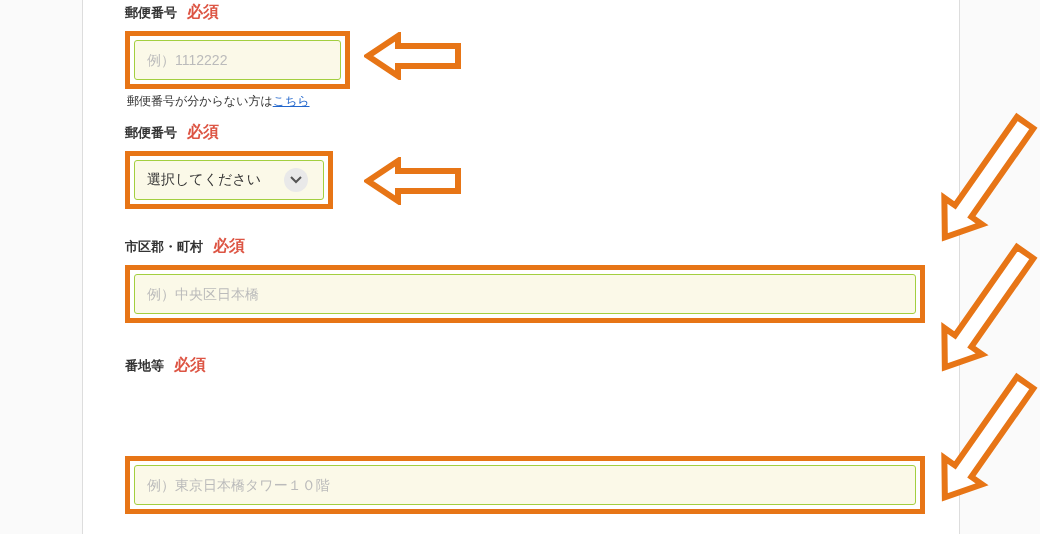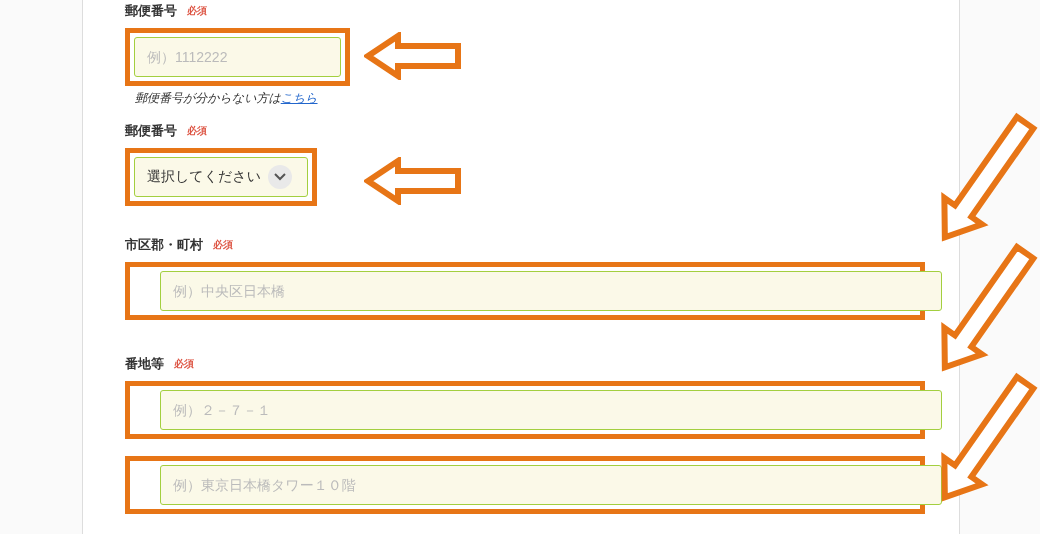--- a/index.html
+++ b/index.html
@@ -32,21 +32,21 @@
     display: flex;
     align-items: center;
     gap: 10px;
     font-size: 13px;
     font-weight: bold;
     color: #333;
     margin-bottom: 8px;
   }
   .required {
     color: #d54;
-    font-size: 10px;
+    font-size: 16px;
   }
   .highlight-box {
     border: 5px solid #e77516;
     padding: 4px;
     display: inline-block;
   }
   .highlight-box.wide {
     width: 800px;
   }
   input[type="text"] {
@@ -57,24 +57,24 @@
     padding: 0 12px;
     font-size: 14px;
     color: #0369a1;
     outline: none;
     width: 100%;
   }
   input[type="text"]::placeholder {
     color: #bbb;
   }
   .input-narrow { width: 190px; }
-  .input-wide { width: 780px; margin-left: 26px; }
+  .input-wide { width: 780px; }
   .select-box {
     height: 40px;
-    width: 174px;
+    width: 190px;
     border: 1px solid #a3cf3f;
     background: #fbf9e8;
     border-radius: 3px;
     display: flex;
     align-items: center;
     padding: 0 15px 0 12px;
     font-size: 14px;
     color: #333;
     cursor: pointer;
     justify-content: space-between;
@@ -86,22 +86,21 @@
     background: #e9e9e9;
     display: flex;
     align-items: center;
     justify-content: center;
   }
   .chevron-circle svg { display: block; }
   .help-text {
     font-size: 12px;
     color: #333;
     margin-top: 4px;
-    margin-left: 10px;
-    font-style: italic;
+    margin-left: 2px;
   }
   .help-text a { color: #2266cc; text-decoration: underline; }
   .arrow-overlay {
     position: absolute;
     pointer-events: none;
   }
 </style>
 </head>
 <body>
 
@@ -145,23 +144,20 @@
     <div class="highlight-box wide">
       <input type="text" class="input-wide" placeholder="例）中央区日本橋" style="">
     </div>
   </div>
 
   <div class="field-group" style="top:355px;">
     <div class="label-row">
       <span>番地等</span>
       <span class="required">必須</span>
     </div>
-    <div class="highlight-box wide">
-      <input type="text" class="input-wide" placeholder="例）２－７－１" style="">
-    </div>
   </div>
 
   <div class="field-group" style="top:456px;">
     <div class="highlight-box wide">
       <input type="text" class="input-wide" placeholder="例）東京日本橋タワー１０階" style="">
     </div>
   </div>
 
 </div>
 

